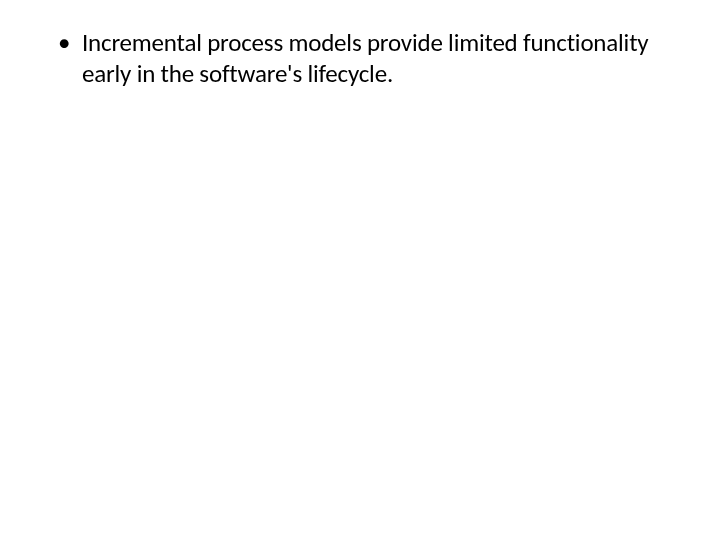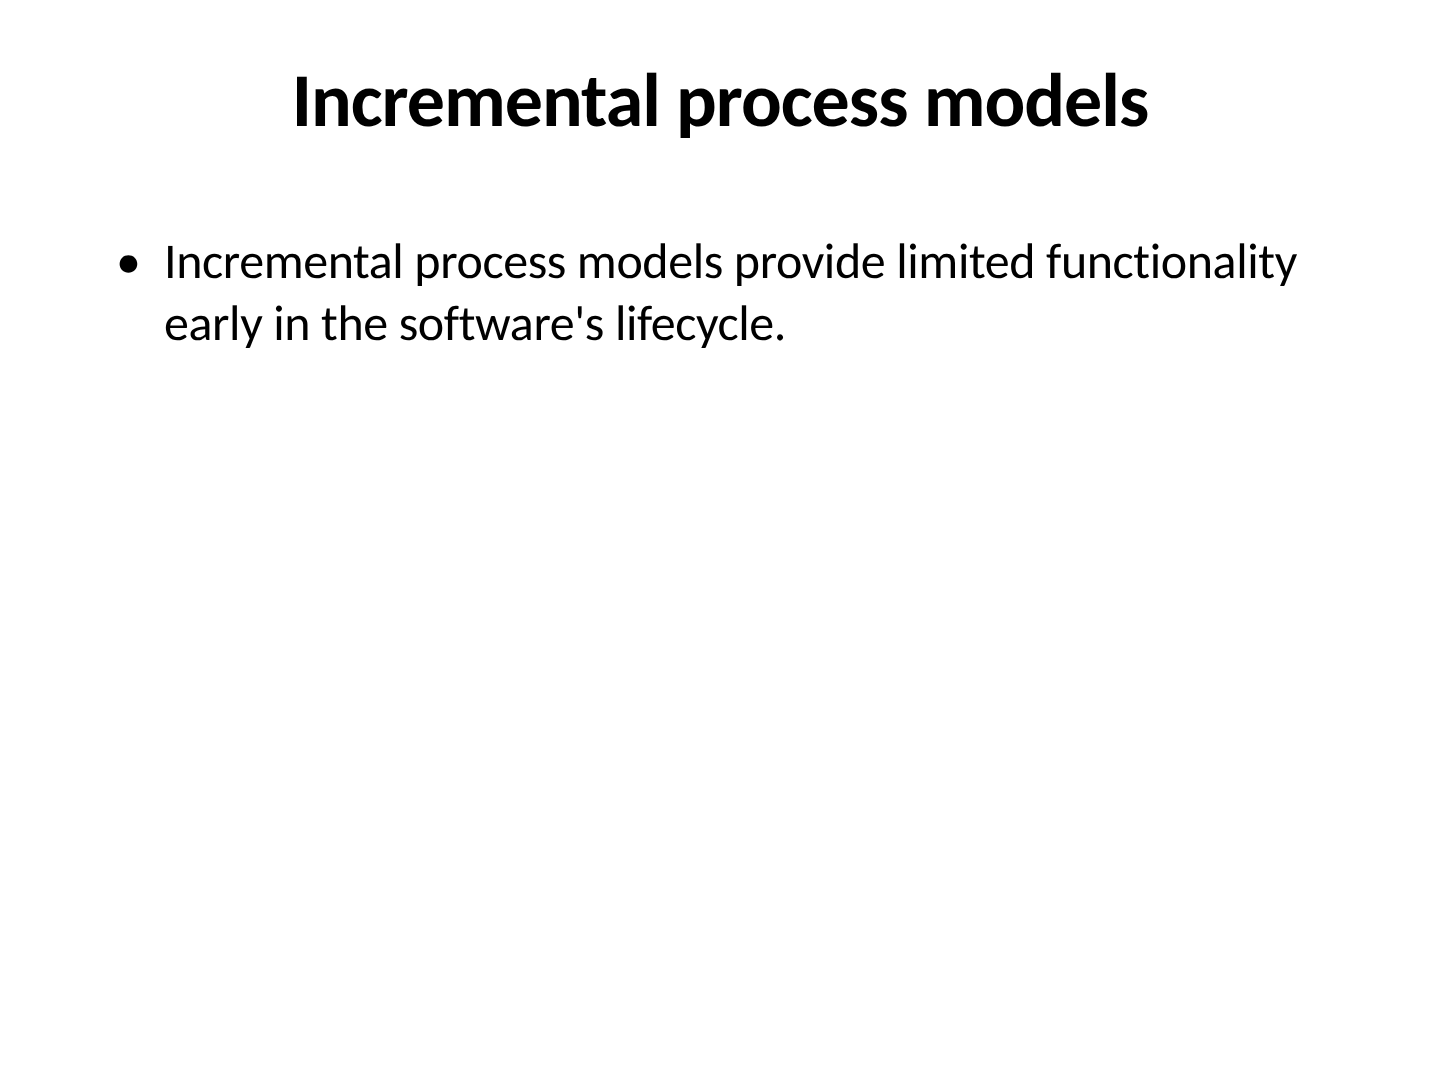--- a/index.html
+++ b/index.html
@@ -44,17 +44,16 @@
       position: absolute;
       left: 0;
       top: 0;
       font-size: 25px;
     }
   </style>
 </head>
 <body>
 
 <div class="slide">
-  <h1 class="title">Incremental process models</h1>
   <ul class="bullets">
     <li>Incremental process models provide limited functionality early in the software's lifecycle.</li>
   </ul>
 </div>
 
 </body></html>

